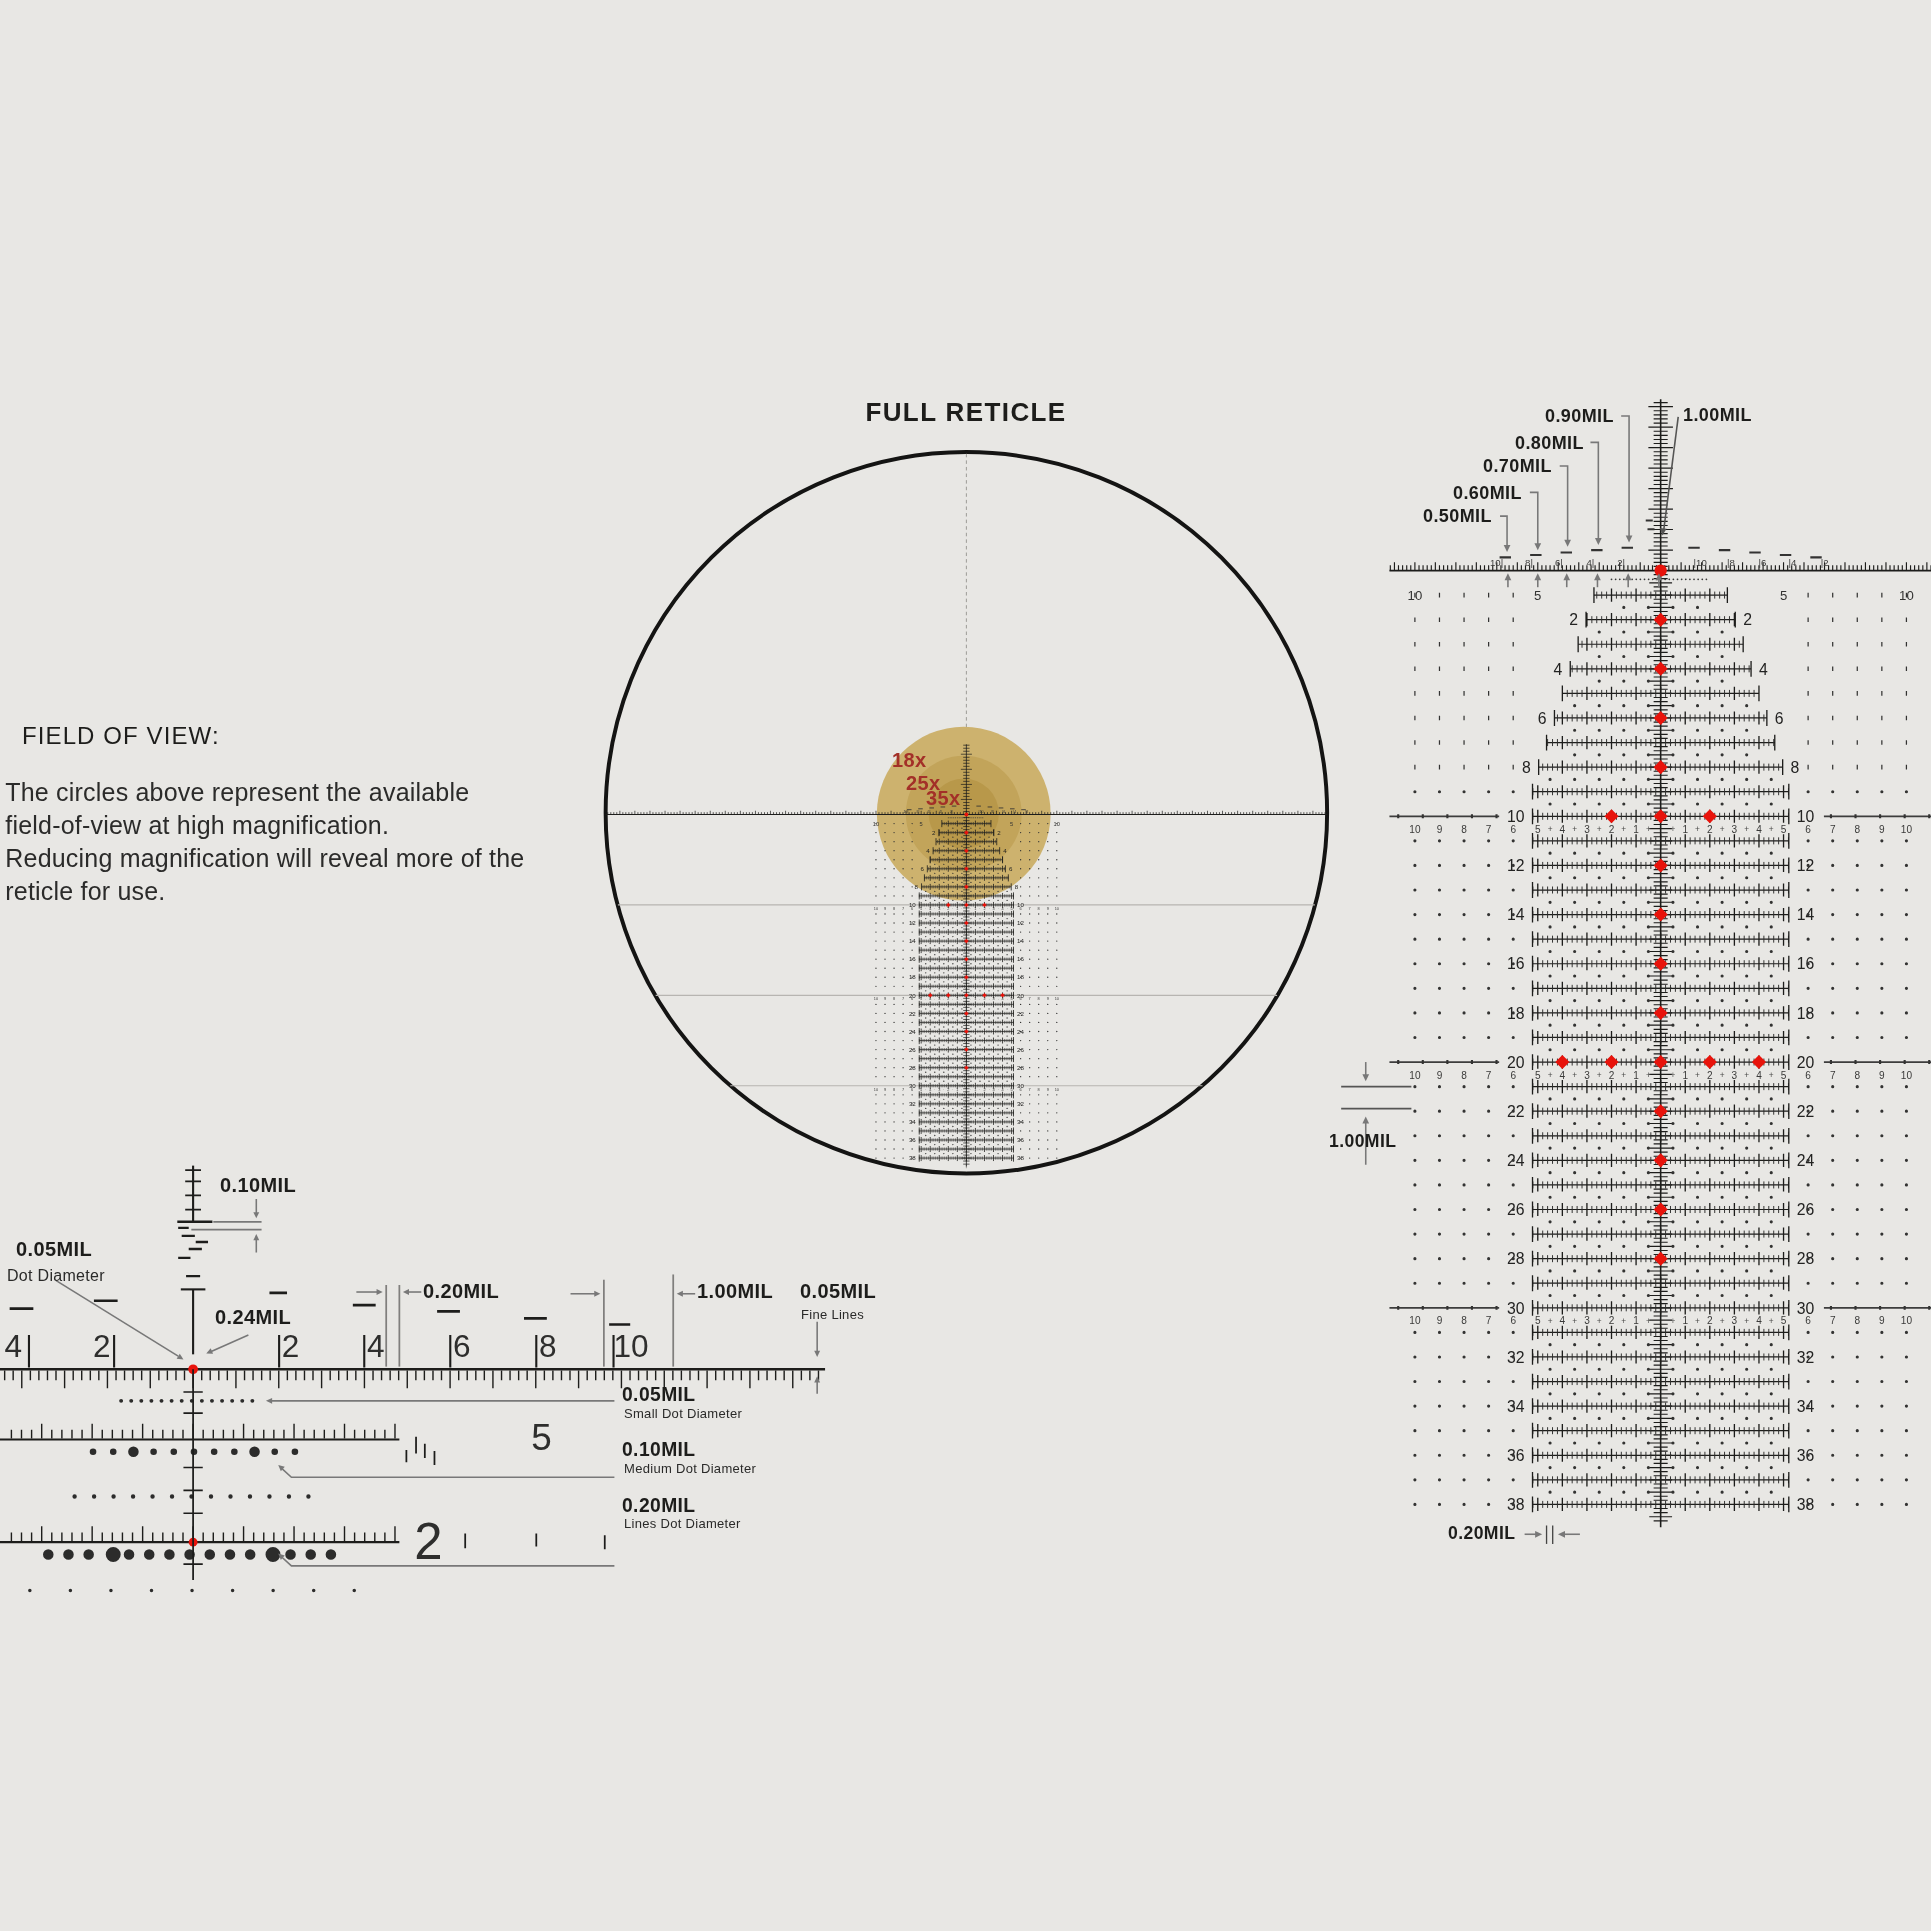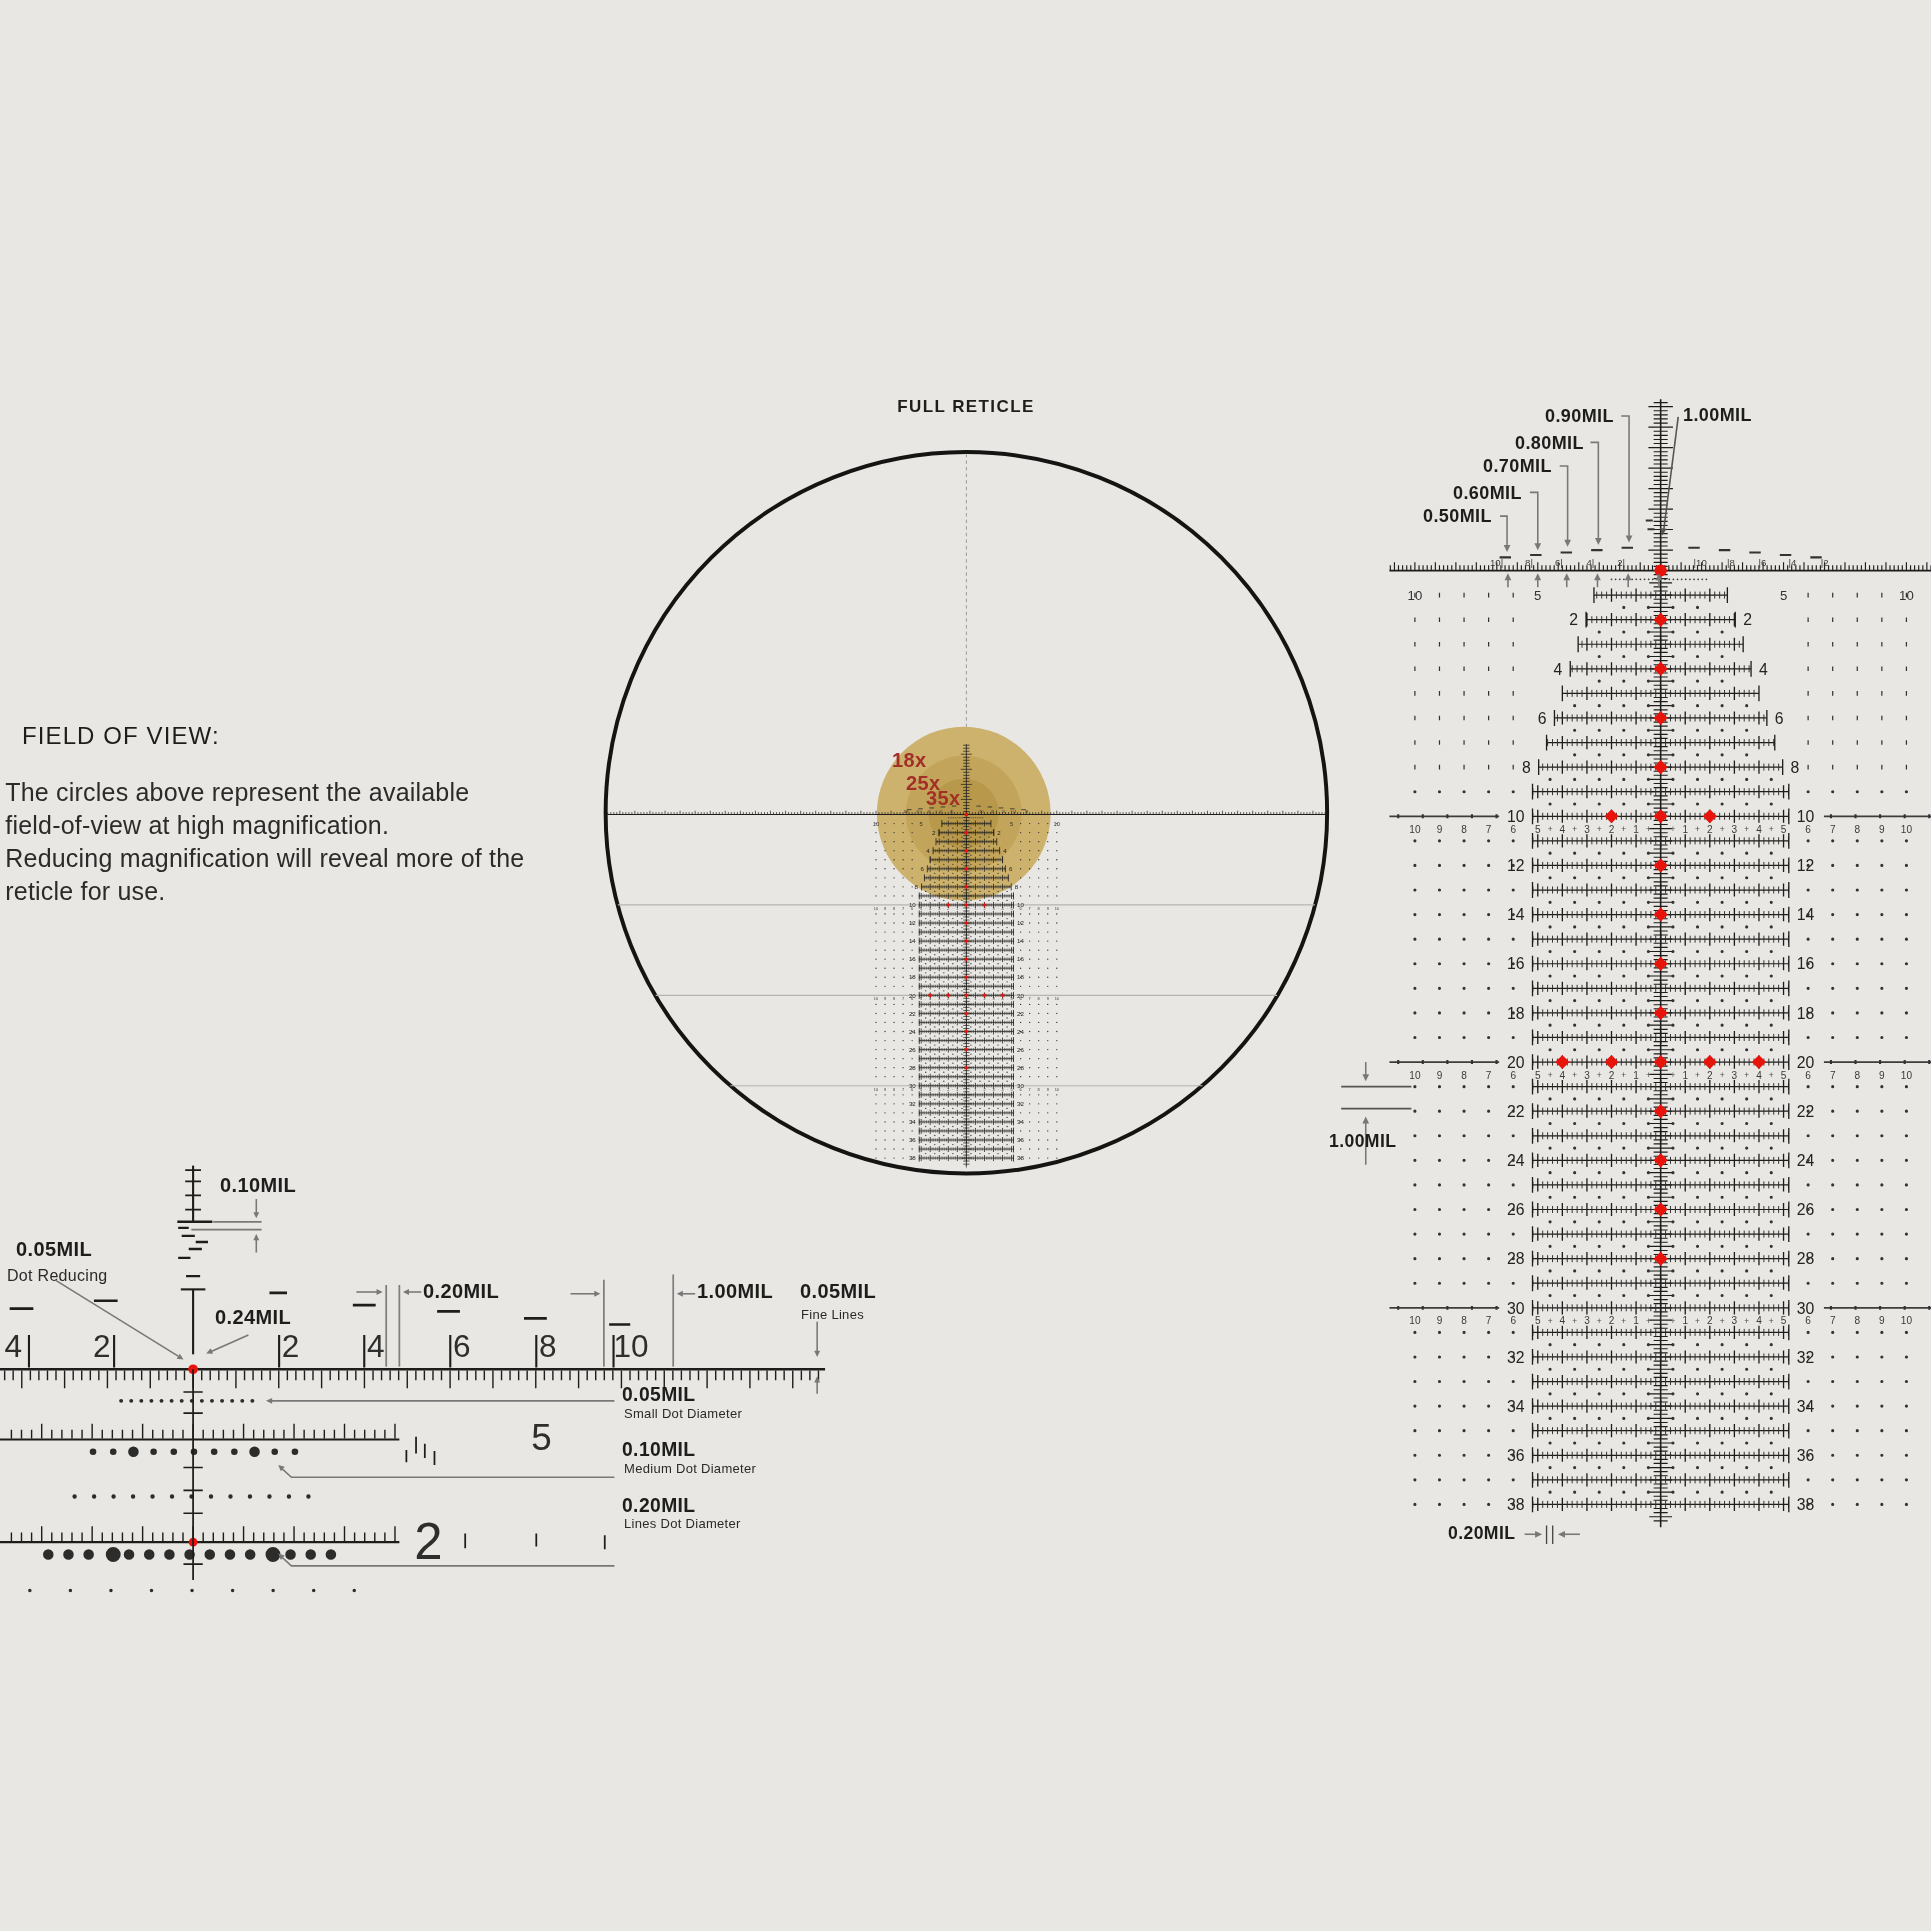--- a/index.html
+++ b/index.html
@@ -11,21 +11,21 @@
   }
   svg{position:absolute;left:0;top:0}
   .lbl{position:absolute;font-weight:700;font-size:20px;letter-spacing:0.4px;white-space:nowrap;color:#1d1d1b;line-height:1.05}
   .lbl.small{font-size:18px}
   .lbl.med{font-size:19.3px}
   .lbl.c20{font-size:17.6px}
   .cap{position:absolute;font-weight:400;font-size:16px;letter-spacing:0.3px;white-space:nowrap;color:#2a2a29}
   .cap.s17{font-size:13px}
   #fov-heading{position:absolute;left:22px;top:722px;font-size:24px;font-weight:400;letter-spacing:1.1px}
   .fov-line{position:absolute;left:5.3px;font-size:25px;font-weight:400;letter-spacing:0.2px;color:#2b2b2a;white-space:nowrap}
-  #reticle-title{position:absolute;left:966px;top:397px;transform:translateX(-50%);font-size:17px;font-weight:700;letter-spacing:1.4px}
+  #reticle-title{position:absolute;left:966px;top:397px;transform:translateX(-50%);font-size:26px;font-weight:700;letter-spacing:1.4px}
   .mag{position:absolute;font-size:20px;font-weight:700;letter-spacing:0.4px;color:#a33028}
 </style>
 </head>
 <body>
 
 <svg id="vec" width="1931" height="1931" viewBox="0 0 2200 2200">
     <g>
       <circle cx="1101" cy="926" r="411" fill="none" stroke="#141413" stroke-width="4.5"></circle>
       <path d="M1101 517V1335" stroke="#9a9894" stroke-width="1.1" fill="none" stroke-linecap="butt" stroke-dasharray="4 3.5"></path>
       <path d="M704 1031H1498" stroke="#b7b5b1" stroke-width="1.4" fill="none" stroke-linecap="butt"></path>
@@ -476,21 +476,21 @@
 <div class="lbl small" style="left:1453px;top:484px">0.60MIL</div>
 <div class="lbl small" style="left:1483px;top:457px">0.70MIL</div>
 <div class="lbl small" style="left:1515px;top:434px">0.80MIL</div>
 <div class="lbl small" style="left:1545px;top:407px">0.90MIL</div>
 <div class="lbl small" style="left:1683px;top:406px">1.00MIL</div>
 <div class="lbl c20" style="left:1329px;top:1132px">1.00MIL</div>
 <div class="lbl c20" style="left:1448px;top:1524px">0.20MIL</div>
 
 <div class="lbl" style="left:220px;top:1175px">0.10MIL</div>
 <div class="lbl" style="left:16px;top:1239px">0.05MIL</div>
-<div class="cap" style="left:7px;top:1267px">Dot Reducing</div>
+<div class="cap" style="left:7px;top:1267px">Dot Diameter</div>
 <div class="lbl" style="left:215px;top:1307px">0.24MIL</div>
 <div class="lbl" style="left:423px;top:1281px">0.20MIL</div>
 <div class="lbl" style="left:697px;top:1281px">1.00MIL</div>
 <div class="lbl" style="left:800px;top:1281px">0.05MIL</div>
 <div class="cap s17" style="left:801px;top:1307px">Fine Lines</div>
 <div class="lbl med" style="left:622px;top:1385px">0.05MIL</div>
 <div class="cap s17" style="left:624px;top:1406px">Small Dot Diameter</div>
 <div class="lbl med" style="left:622px;top:1440px">0.10MIL</div>
 <div class="cap s17" style="left:624px;top:1461px">Medium Dot Diameter</div>
 <div class="lbl med" style="left:622px;top:1496px">0.20MIL</div>

